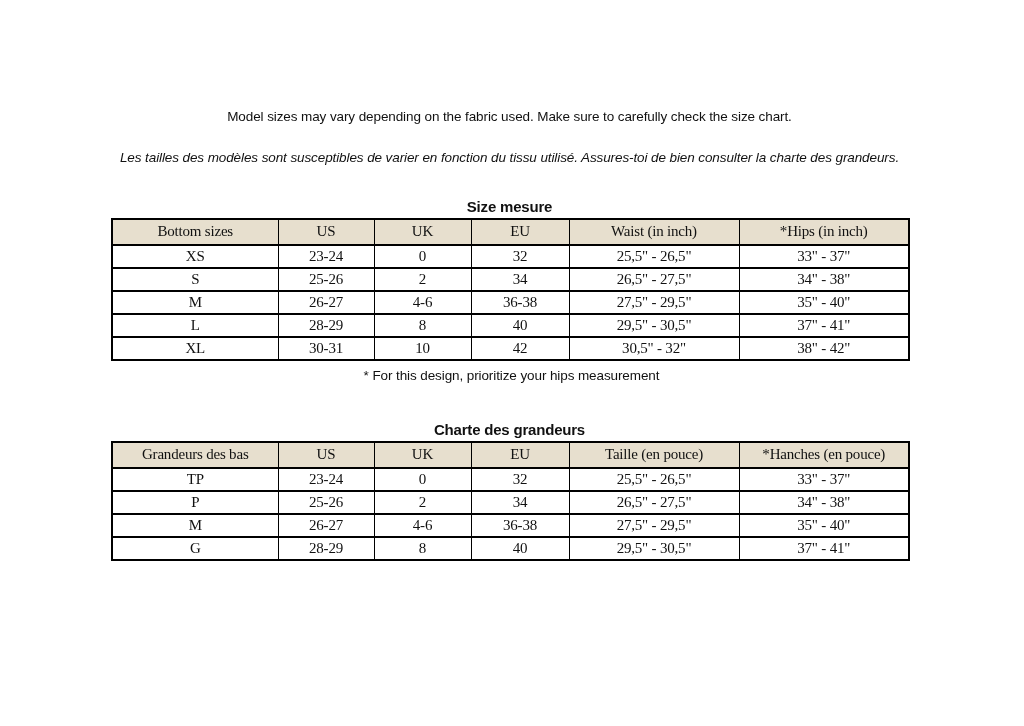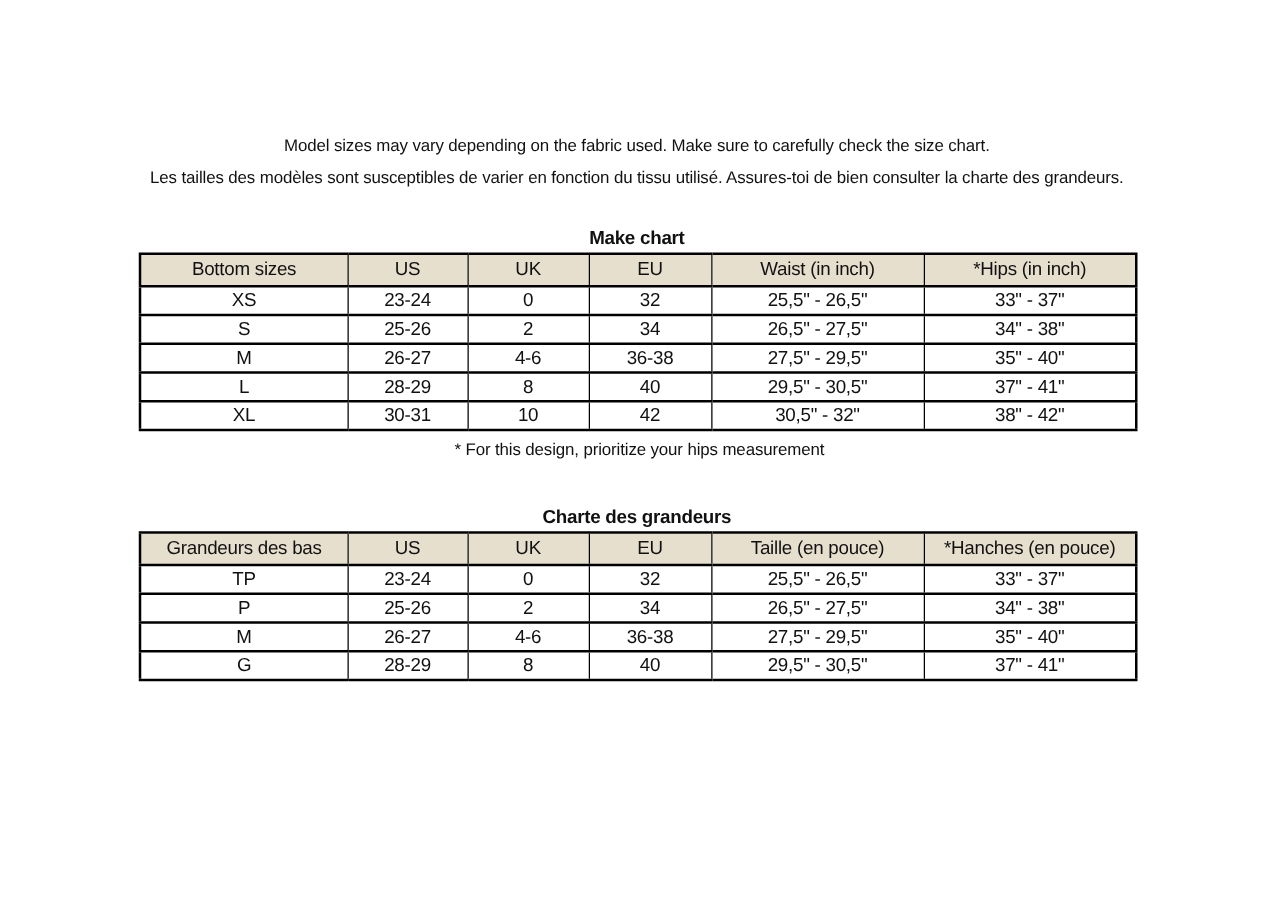--- a/index.html
+++ b/index.html
@@ -20,37 +20,38 @@
   }
   .note {
     margin: 0;
     text-align: center;
     font-size: 13.5px;
     line-height: 1.15;
     letter-spacing: -0.1px;
     white-space: nowrap;
   }
   .note-en { padding-top: 109px; }
-  .note-fr { margin-top: 9px; }
+  .note-fr { margin-top: 25px; font-style: italic; }
   .chart-title {
     margin: 0;
     text-align: center;
     font-size: 15px;
     font-weight: bold;
     line-height: 1.05;
     letter-spacing: -0.2px;
   }
   .title-en { margin-top: 34px; }
   .title-fr { margin-top: 39px; }
   .size-table {
     border-collapse: collapse;
     table-layout: fixed;
     width: 797px;
     margin-top: 3px;
     border: 2px solid #000000;
+    font-family: Liberation Serif, serif;
   }
   .size-table th, .size-table td {
     border: 1px solid #000000;
     border-top-width: 2px;
     border-bottom-width: 2px;
     text-align: center;
     vertical-align: middle;
     padding: 0;
     font-size: 15px;
     font-weight: normal;
@@ -80,21 +81,21 @@
 </style>
 </head>
 <body>
 
 <div class="canvas">
 
   <p class="note note-en">Model sizes may vary depending on the fabric used. Make sure to carefully check the size chart.</p>
   <p class="note note-fr">Les tailles des modèles sont susceptibles de varier en fonction du tissu utilisé. Assures-toi de bien consulter la charte des grandeurs.</p>
 
   <section>
-    <h2 class="chart-title title-en">Make chart</h2>
+    <h2 class="chart-title title-en">Size mesure</h2>
     <table class="size-table">
       <colgroup>
         <col class="col-size">
           <col class="col-us">
           <col class="col-uk">
         <col class="col-eu">
           <col class="col-waist">
           <col class="col-hips">
       </colgroup>
       <thead>

